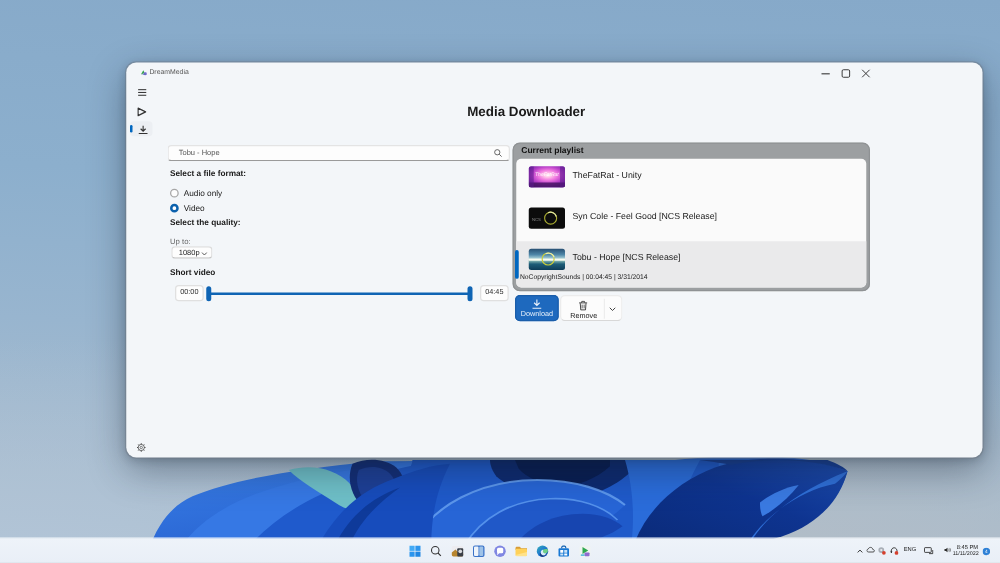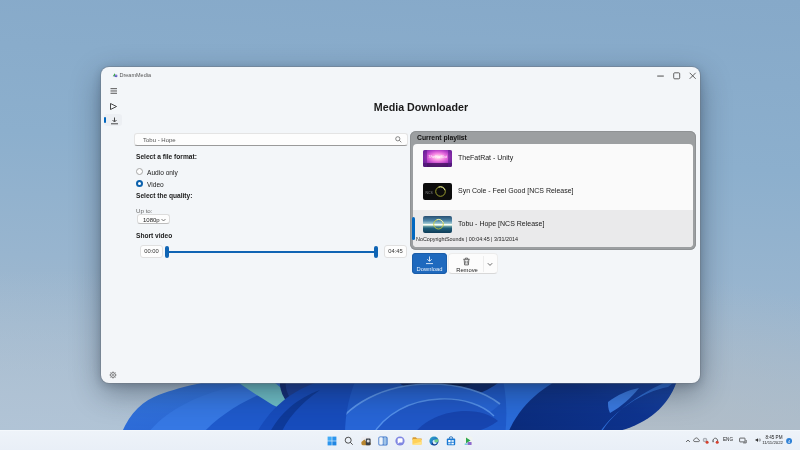--- a/index.html
+++ b/index.html
@@ -4,21 +4,21 @@
 <style>
   html,body{margin:0;padding:0}
   body{width:800px;height:450px;overflow:hidden;position:relative;font-family:"Liberation Sans",sans-serif;-webkit-font-smoothing:antialiased}
   .wall{position:absolute;left:0;top:0;width:800px;height:450px;background:radial-gradient(120% 80% at 4% 100%,rgba(178,198,218,.8) 0%,rgba(178,198,218,0) 50%),radial-gradient(95% 70% at 72% 102%,rgba(179,189,198,.9) 0%,rgba(179,189,198,0) 60%),linear-gradient(183deg,#86a9c9 0%,#8cafcd 35%,#98b5cf 60%,#a9bccd 85%,#b1c0cd 100%)}
   .bloom{position:absolute;left:0;top:0}
   
   .taskbar{position:absolute;left:0;top:430px;width:800px;height:20px;background:linear-gradient(180deg,#eef3f9 0%,#e9eff7 100%);border-top:1px solid #f4f8fc;box-sizing:border-box}
   .tb-ic{position:absolute;top:433px}
   .tray-txt{position:absolute;color:#1b1b1b;font-size:5.5px}
   
-  .win{position:absolute;left:101px;top:67px;width:599px;height:316px;background:#f3f6f9;border-radius:8px;box-shadow:0 0 0 1px rgba(110,120,130,.45),0 10px 30px rgba(20,30,45,.40),0 2px 8px rgba(20,30,45,.22)}
+  .win{position:absolute;left:101px;top:50px;width:685px;height:316px;background:#f3f6f9;border-radius:8px;box-shadow:0 0 0 1px rgba(110,120,130,.45),0 10px 30px rgba(20,30,45,.40),0 2px 8px rgba(20,30,45,.22)}
   .apptitle{position:absolute;left:18.5px;top:4.8px;font-size:5.5px;color:#555}
   .ctl{position:absolute;top:0;height:18px;width:24px;color:#333}
   
   .side-sel{position:absolute;left:3px;top:47px;width:18px;height:12px;background:#eceff3;border-radius:3px}
   .side-bar{position:absolute;left:3px;top:50px;width:2px;height:6px;background:#0067c0;border-radius:1px}
   
   .heading{position:absolute;left:120px;top:33.5px;width:599px;text-align:center;font-size:10.7px;font-weight:600;color:#1a1a1a;letter-spacing:0}
   .heading2{left:0;width:640px}
   
   .search{position:absolute;left:33px;top:65.5px;width:274px;height:13.5px;background:#fdfdfd;border:1px solid #e4e4e4;border-bottom-color:#9a9a9a;border-radius:3px;box-sizing:border-box}

